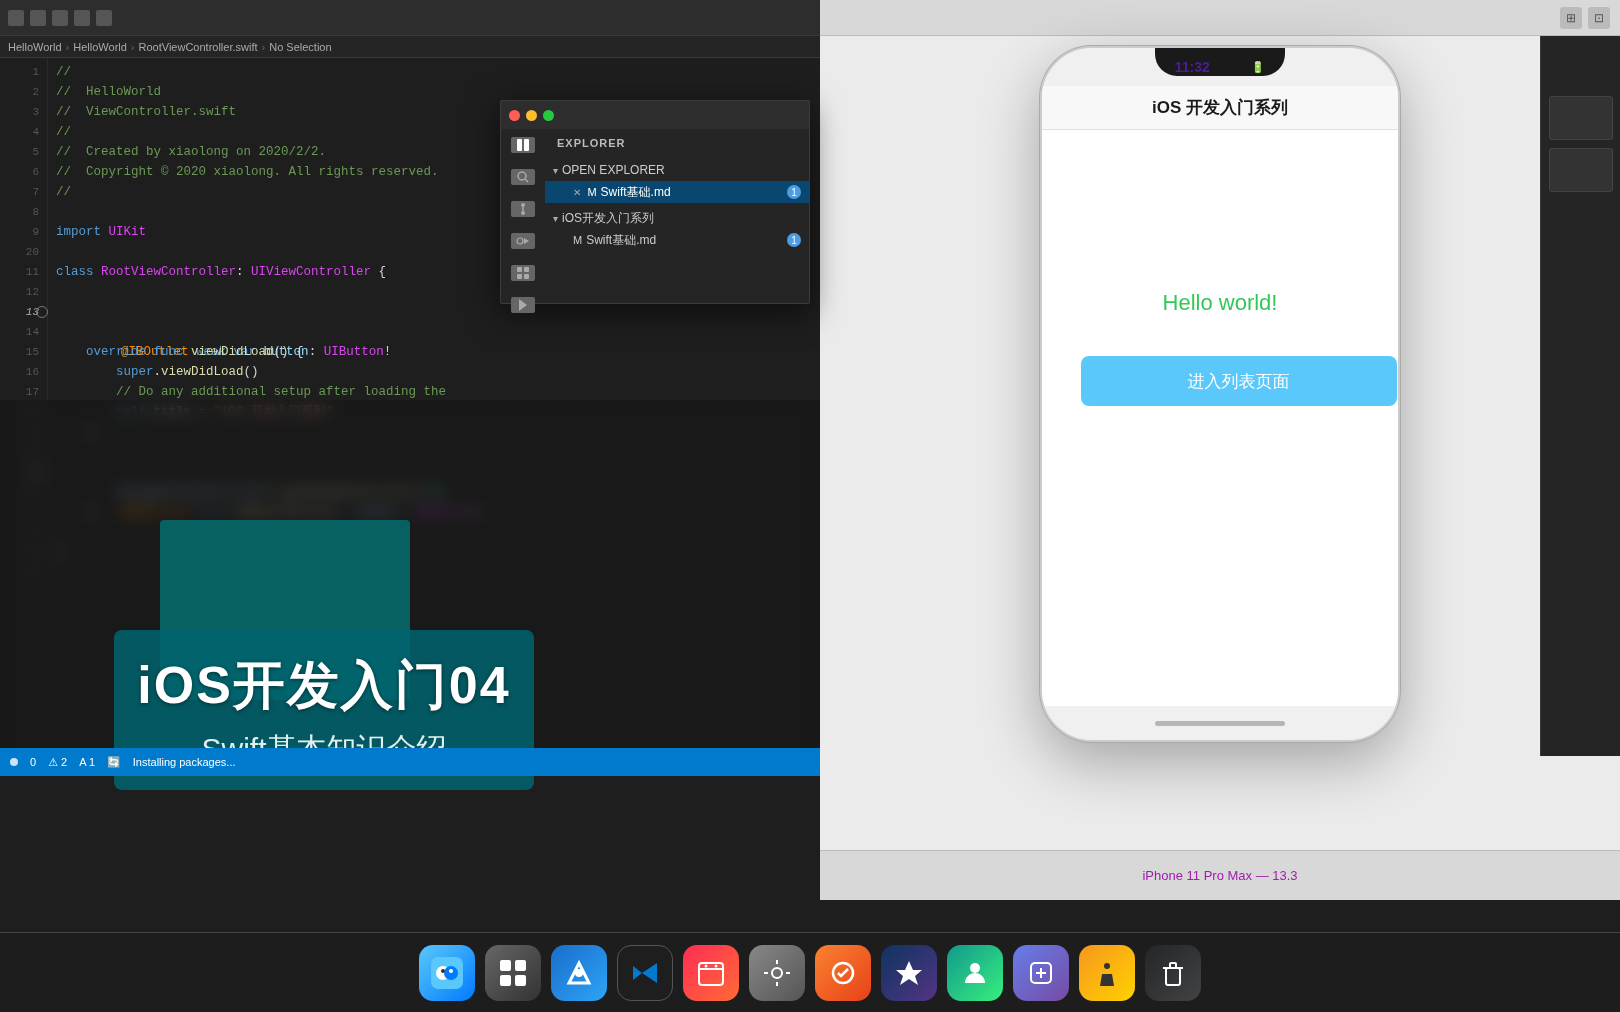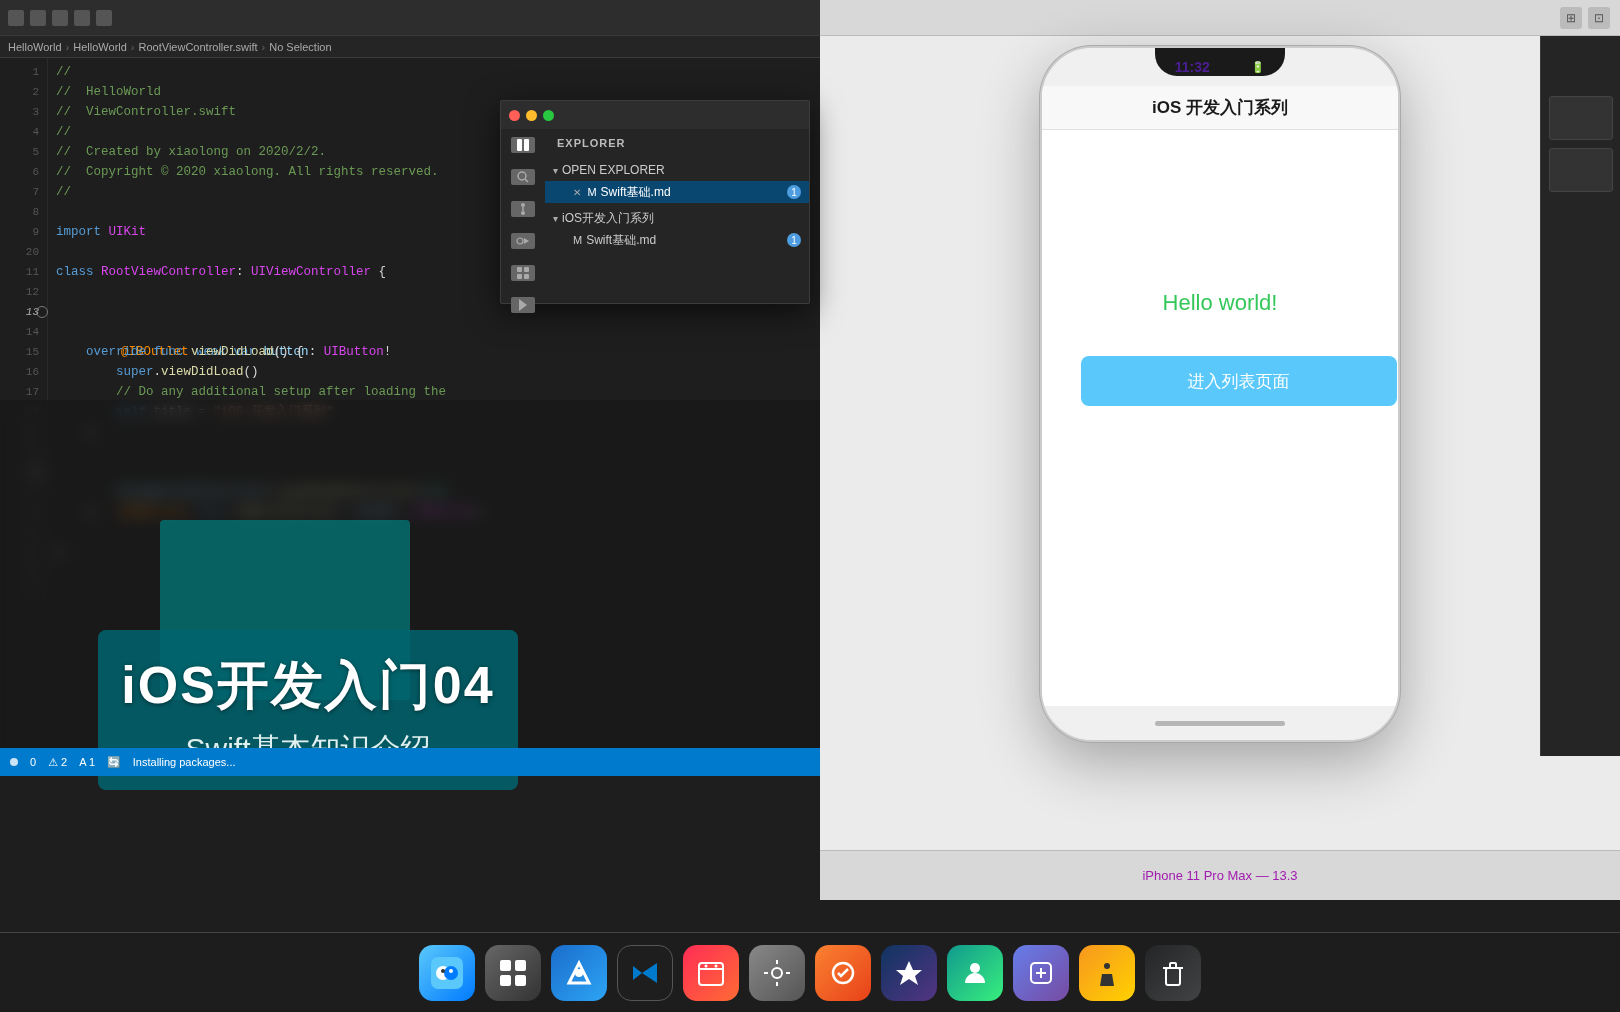--- a/index.html
+++ b/index.html
@@ -144,21 +144,21 @@
       width: 250px;
       height: 180px;
       background: rgba(0, 128, 128, 0.7);
       border-radius: 4px;
       backdrop-filter: blur(4px);
     }
 
     
     .title-overlay {
       position: absolute;
-      top: 630px; left: 98px;
+      top: 630px; left: 114px;
       width: 420px;
       height: 160px;
       background: rgba(0, 100, 110, 0.85);
       border-radius: 8px;
       display: flex;
       flex-direction: column;
       justify-content: center;
       align-items: center;
       gap: 8px;
       padding: 16px;

